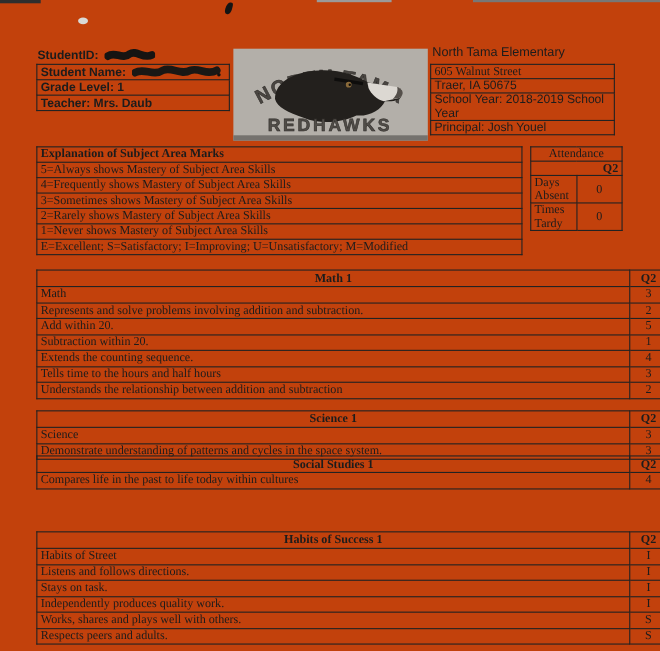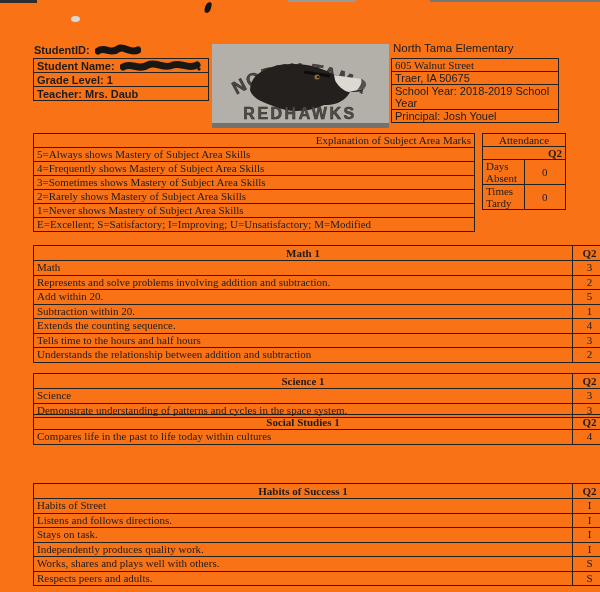--- a/index.html
+++ b/index.html
@@ -1,16 +1,16 @@
 <!DOCTYPE html>
 <html><head>
 <meta charset="utf-8">
 <style>
   html,body{margin:0;padding:0;background:#e9e9e9;}
-  .page{position:relative;width:600px;height:592px;background:#f97316;
+  .page{position:relative;width:600px;height:592px;background:#c2410c;
         font-family:"Liberation Serif",serif;color:#1c1c1c;overflow:hidden;}
 
   
   .art{position:absolute;}
   .art-line-tl{left:0;top:0;width:37px;height:3px;background:#2e2e2e;}
   .art-line-mid{left:288px;top:0;width:68px;height:2px;background:#9a9a9a;}
   .art-line-tr{left:430px;top:0;width:170px;height:2px;background:#777;}
   .art-dot{left:205px;top:2px;width:6px;height:11px;background:#141414;
            border-radius:70% 30% 55% 45%;transform:rotate(14deg);}
   .art-smudge{left:71px;top:16px;width:9px;height:6px;background:#d9d9d7;border-radius:50%;}
@@ -30,21 +30,21 @@
   
   .school-name{position:absolute;left:393px;top:42px;font:11.5px "Liberation Sans",sans-serif;}
   .school-table{position:absolute;left:391px;top:58px;width:168px;}
   .school-table td{font:11px "Liberation Sans",sans-serif;line-height:12px;padding:2px 3px 1px 3px;}
   .school-table tr.serif td{font-family:"Liberation Serif",serif;}
   .school-table tr.h16 td{height:12px;}
 
   
   .expl-table{position:absolute;left:33px;top:133px;width:442px;}
   .expl-table td{height:13px;line-height:13px;white-space:nowrap;}
-  .expl-table .title{text-align:right;}
+  .expl-table .title{text-align:left;font-weight:bold;}
 
   
   .att-table{position:absolute;left:482px;top:133px;width:84px;}
   .att-table td{height:12px;line-height:12px;}
   .att-table .title{text-align:center;}
   .att-table .q{font-weight:bold;text-align:right;}
   .att-table .val{text-align:center;width:18px;}
   .att-table tr.r td{height:14px;}
 
   

